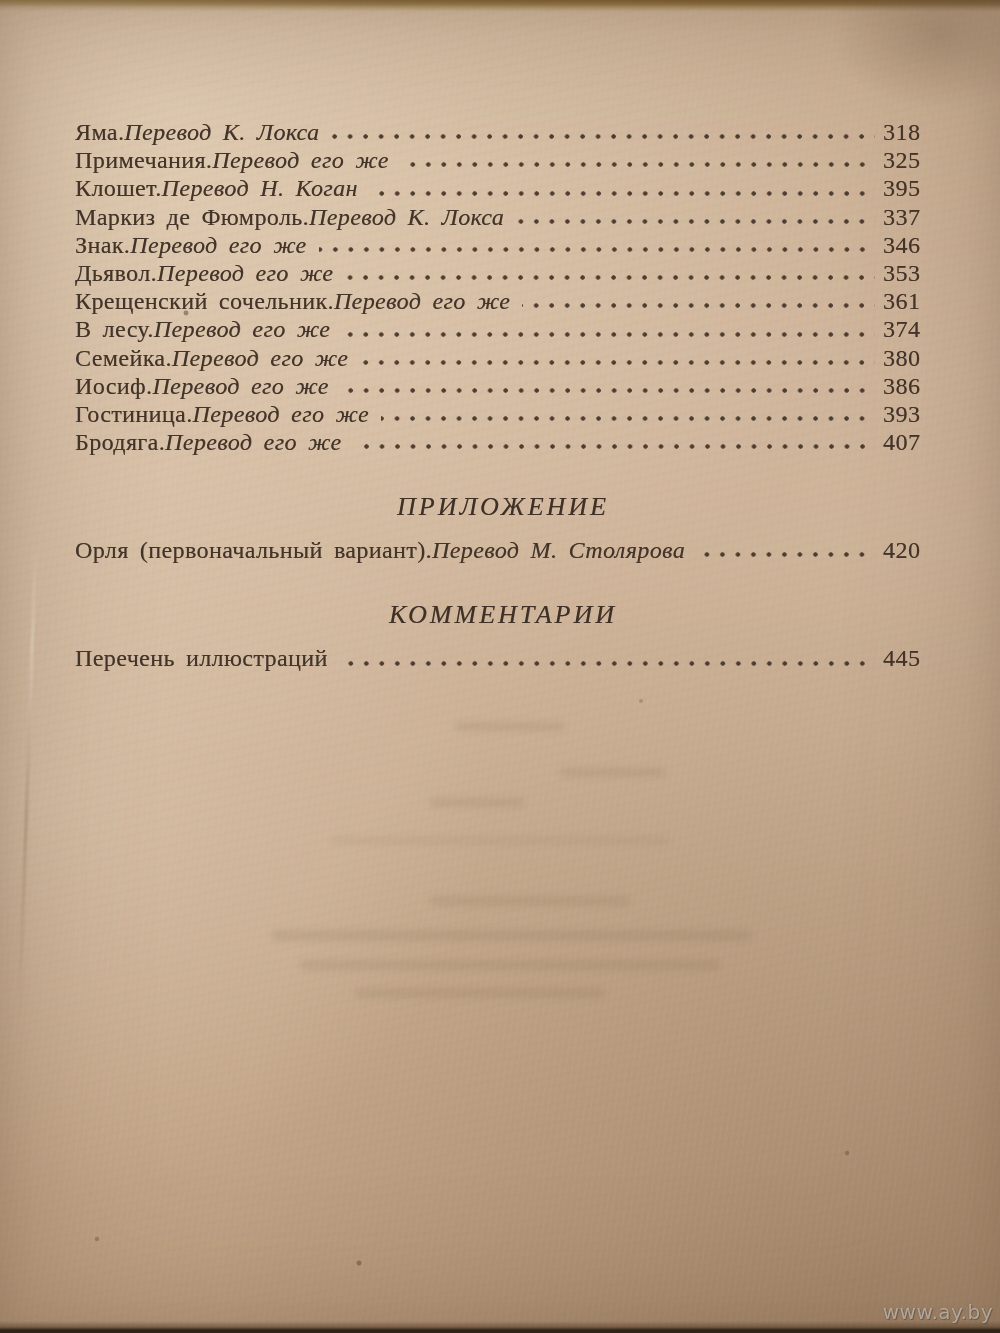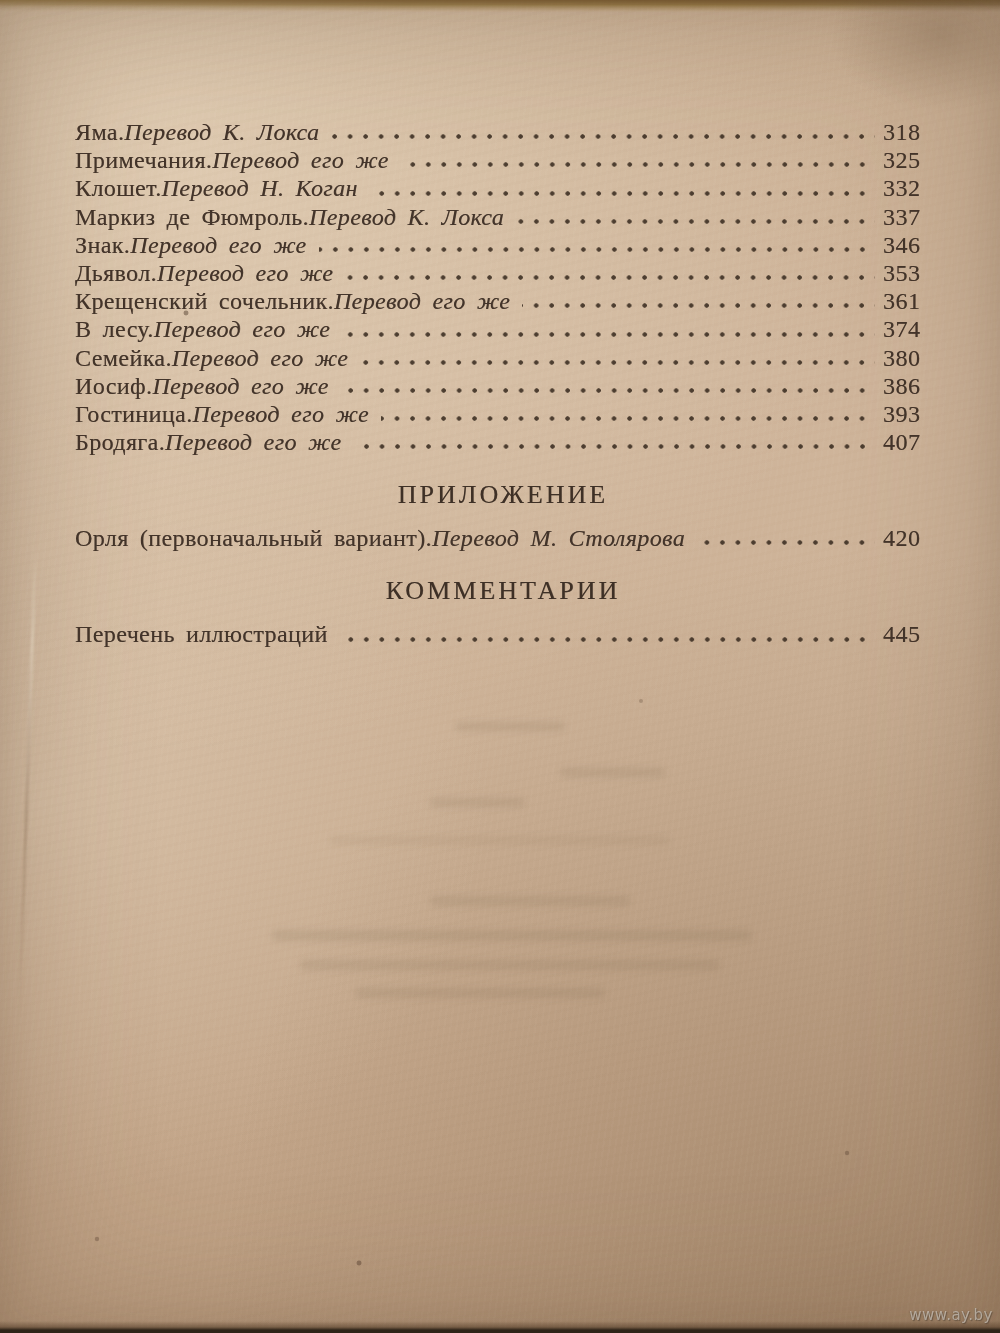--- a/index.html
+++ b/index.html
@@ -85,27 +85,27 @@
   .toc-translator { font-style:italic; letter-spacing:.4px; }
   .leader { flex:1 1 auto; position:relative; min-width:14px; align-self:stretch; }
   .leader::after {
     content:""; position:absolute; left:12px; right:8px; bottom:7px; height:5px;
     background-image: radial-gradient(circle at 2.5px 2.5px, rgba(62,48,36,.9) 1.9px, rgba(62,48,36,0) 2.5px);
     background-size:15.5px 5px; background-repeat:repeat-x; background-position:right 0 bottom 0;
   }
   .toc-page { width:48px; text-align:left; letter-spacing:.5px; }
   .section-heading {
     text-align:center; font-size:26px; letter-spacing:3px; color:#3e3026;
-    margin:24px 0 14px; line-height:30px;
+    margin:36px 0 14px; line-height:30px;font-style:italic;
   }
   
   .watermark {
     position:absolute; right:7px; bottom:9px;
     font-family:"DejaVu Sans", "Liberation Sans", sans-serif;
-    font-size:15px; letter-spacing:.5px;
+    font-size:20px; letter-spacing:.5px;
     color: rgba(228,225,220,.55);
     text-shadow: 1px 1px 1px rgba(72,60,48,.55), -0.5px -0.5px 1px rgba(72,60,48,.30);
   }
 </style>
 </head>
 <body>
 
 <div class="photo">
   <div class="texture"></div>
   <div class="top-edge"></div>
@@ -131,21 +131,21 @@
       <div class="toc-row">
         <span class="toc-title">Примечания.</span>
         <span class="toc-translator">Перевод его же</span>
         <span class="leader"></span>
         <span class="toc-page">325</span>
       </div>
       <div class="toc-row">
         <span class="toc-title">Клошет.</span>
         <span class="toc-translator">Перевод Н. Коган</span>
         <span class="leader"></span>
-        <span class="toc-page">332</span>
+        <span class="toc-page">395</span>
       </div>
       <div class="toc-row">
         <span class="toc-title">Маркиз де Фюмроль.</span>
         <span class="toc-translator">Перевод К. Локса</span>
         <span class="leader"></span>
         <span class="toc-page">337</span>
       </div>
       <div class="toc-row">
         <span class="toc-title">Знак.</span>
         <span class="toc-translator">Перевод его же</span>

